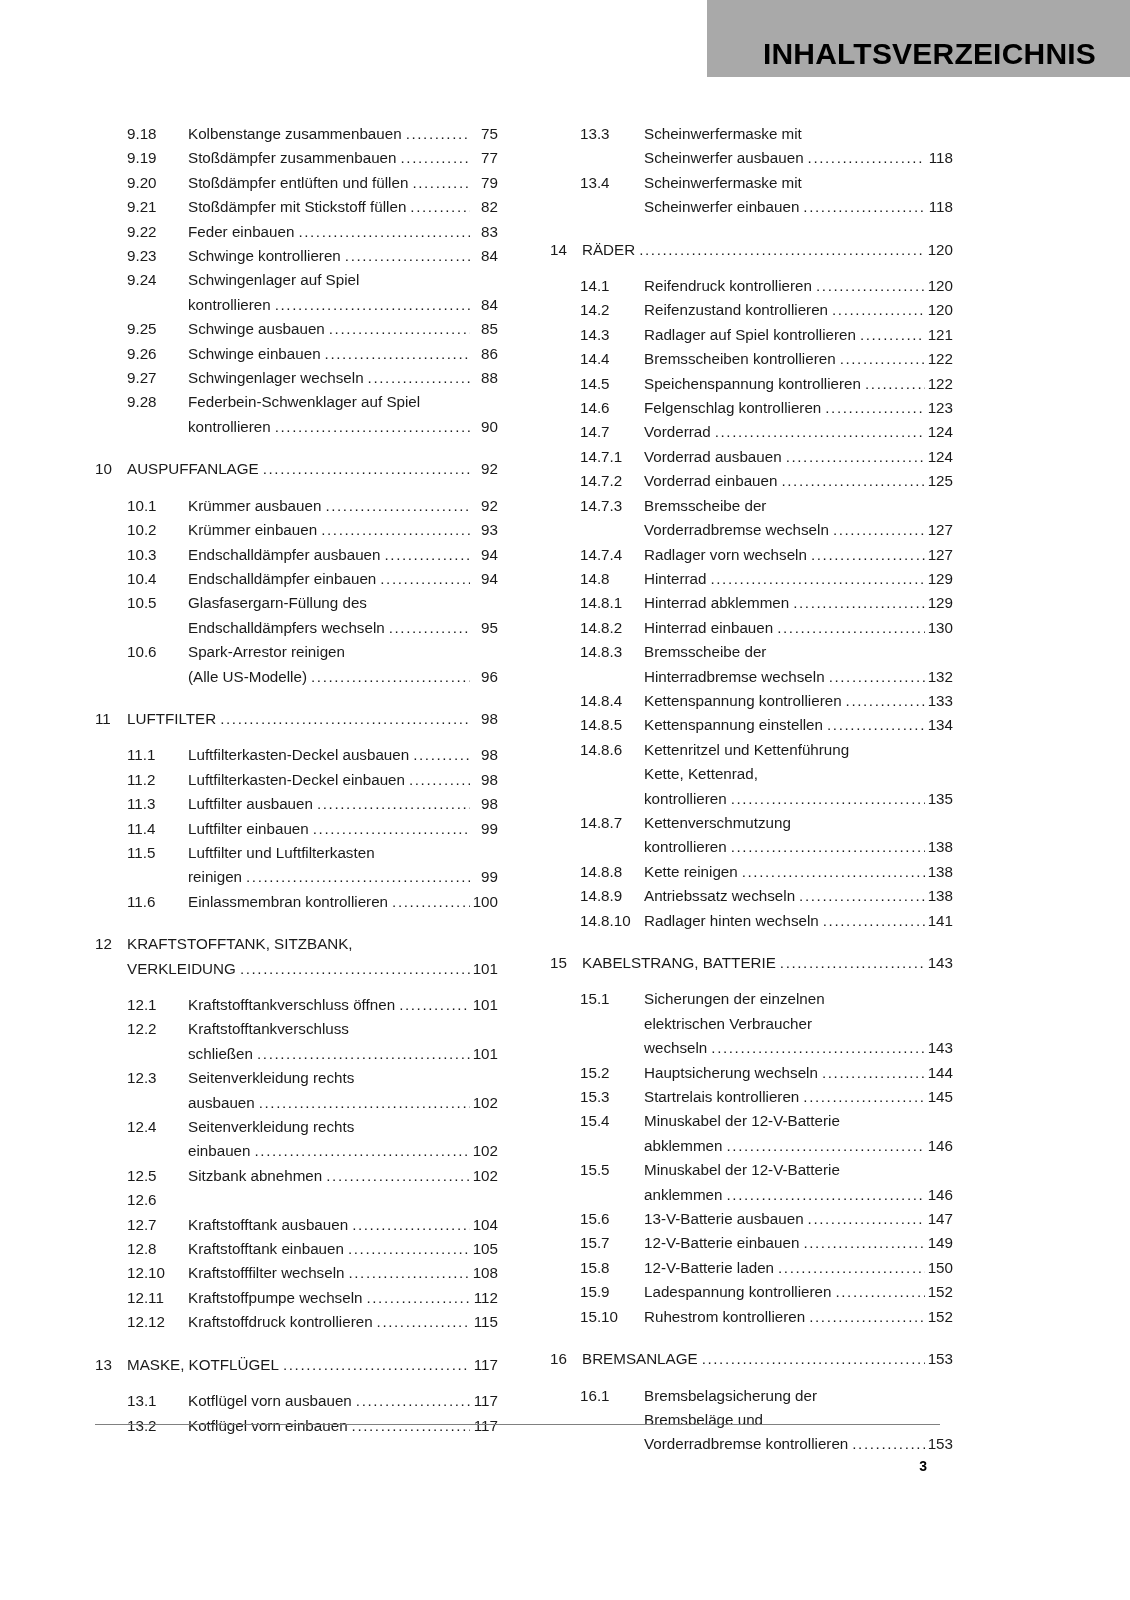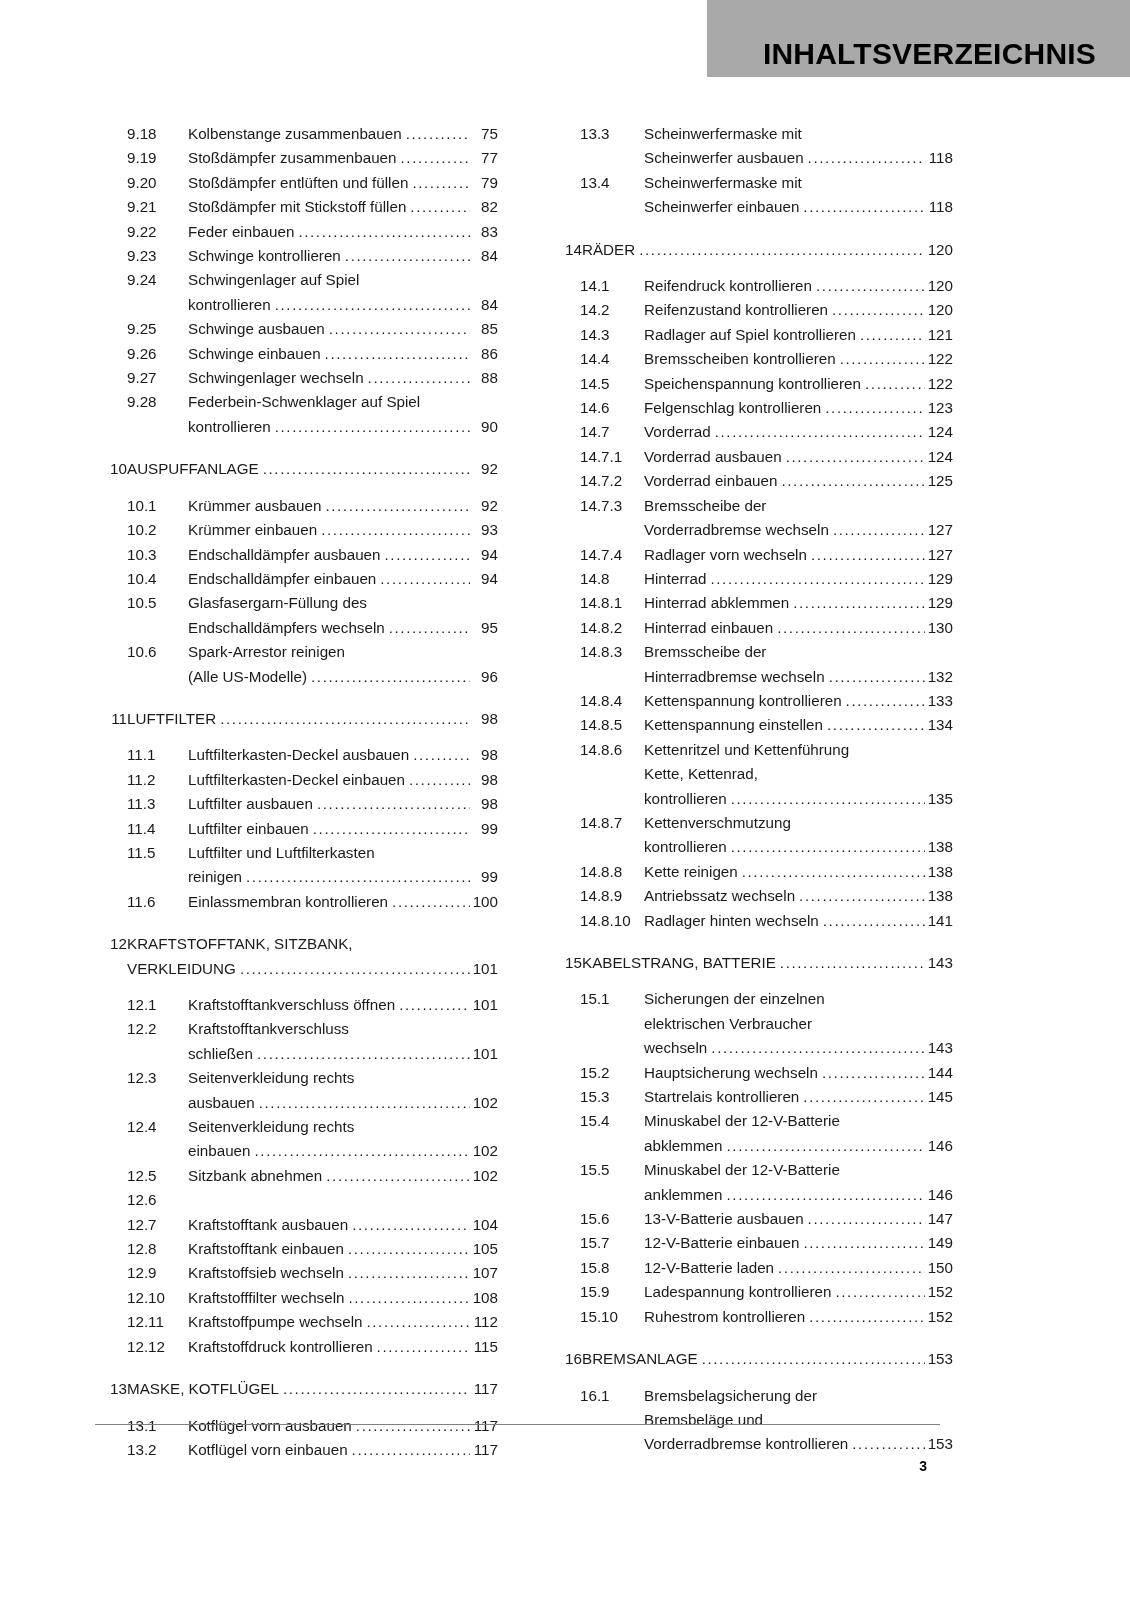--- a/index.html
+++ b/index.html
@@ -62,21 +62,21 @@
     color: #1a1a1a;
   }
   
   .entry.level1 { margin-top: 18px; margin-bottom: 12px; }
   .entry.level2 { margin-top: 0; }
 
   .num {
     flex: 0 0 auto;
     white-space: nowrap;
   }
-  .entry.level1 > .num  { width: 32px; text-align: right; }
+  .entry.level1 > .num  { width: 32px; }
   .entry.level2 > .num  { width: 61px; }
   #col-right .entry.level2 > .num { width: 64px; }
 
   .entry.level2 { padding-left: 32px; }
   #col-right .entry.level2 { padding-left: 30px; }
 
   .body {
     flex: 1 1 auto;
     min-width: 0;
   }
@@ -508,30 +508,20 @@
         <div class="num">12.8</div>
         <div class="body">
           <div class="line">
             <span class="label">Kraftstofftank einbauen</span>
             <span class="leader"></span>
             <span class="page">105</span>
           </div>
         </div>
       </div>
       <div class="entry level2">
-        <div class="num">12.9</div>
-        <div class="body">
-          <div class="line">
-            <span class="label">Kraftstoffsieb wechseln</span>
-            <span class="leader"></span>
-            <span class="page">107</span>
-          </div>
-        </div>
-      </div>
-      <div class="entry level2">
         <div class="num">12.10</div>
         <div class="body">
           <div class="line">
             <span class="label">Kraftstofffilter wechseln</span>
             <span class="leader"></span>
             <span class="page">108</span>
           </div>
         </div>
       </div>
       <div class="entry level2">

